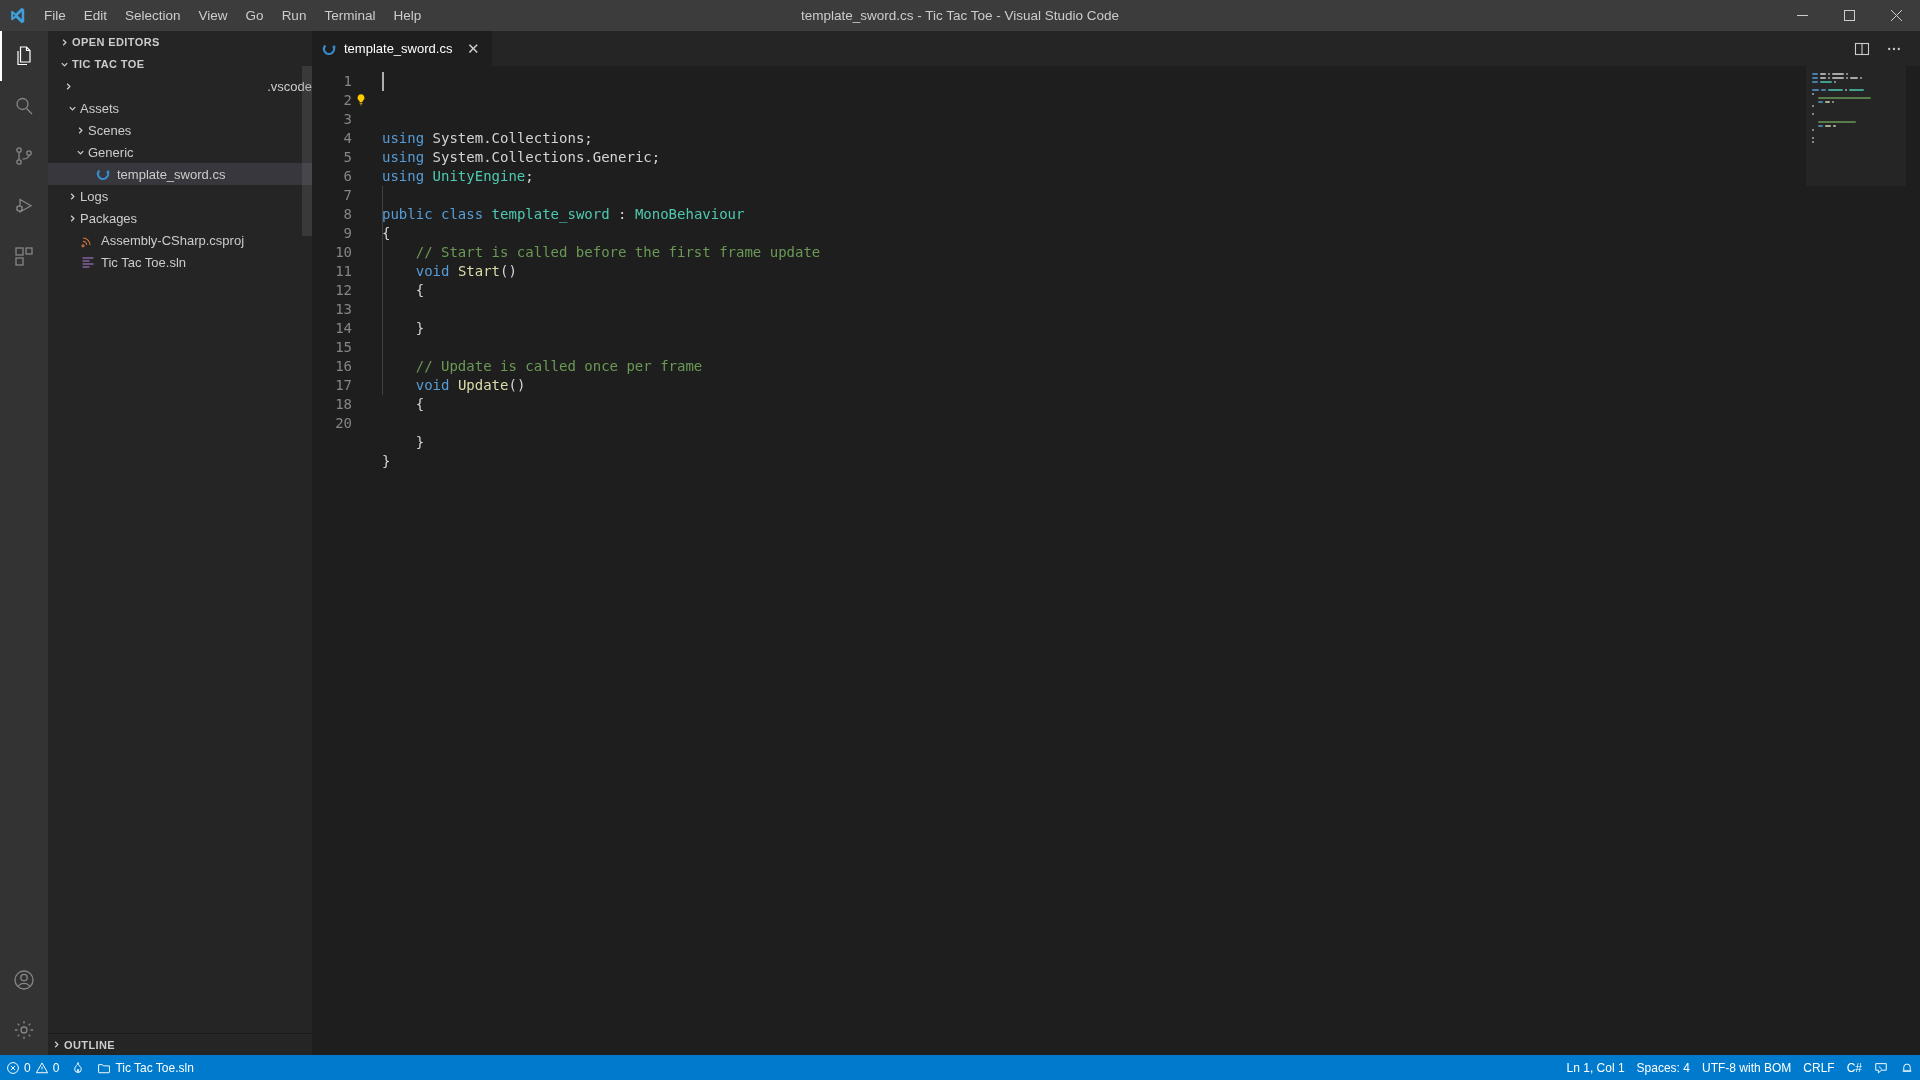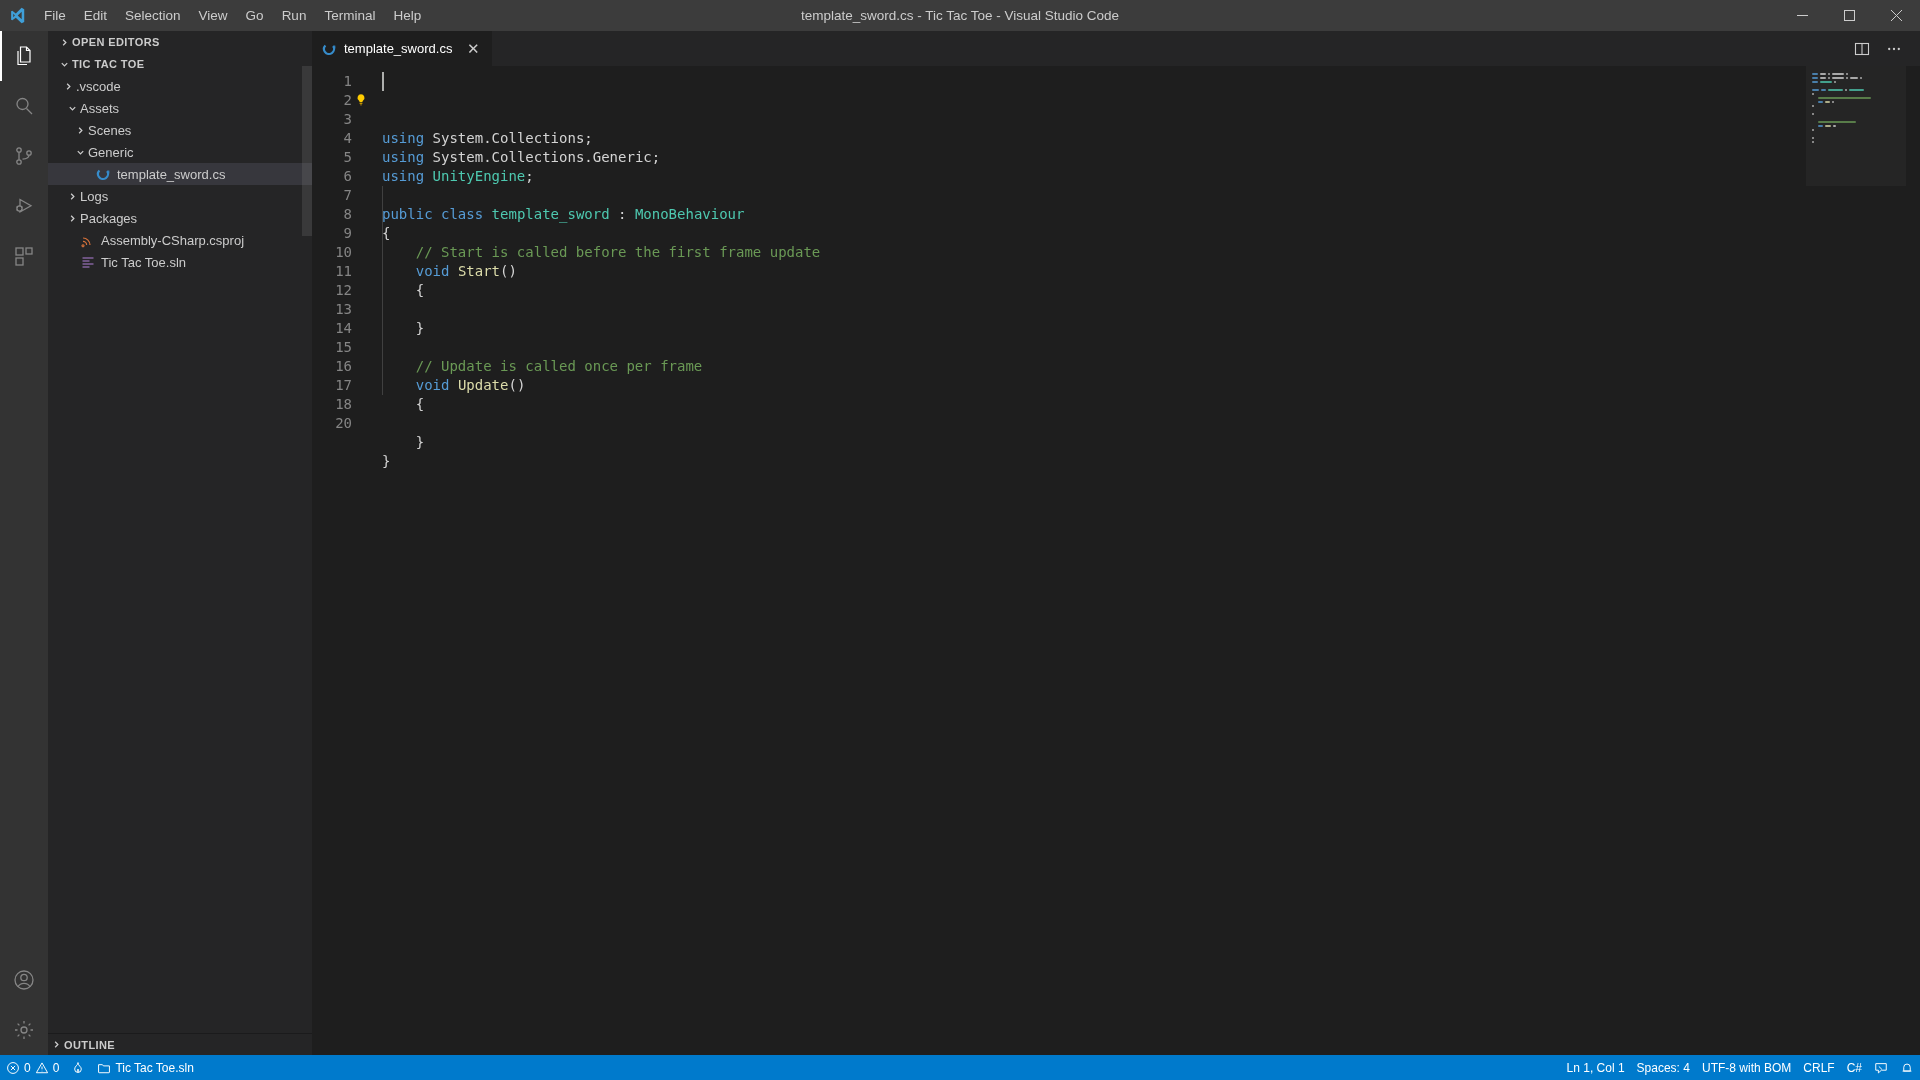--- a/index.html
+++ b/index.html
@@ -278,21 +278,21 @@
       <div class="section-head">
         <span class="twisty">
           <svg viewBox="0 0 10 10" fill="none" stroke="currentColor" stroke-width="1.4">
               <path d="M2 3.5 5 6.5 8 3.5"></path>
             </svg>
         </span>
         <span>TIC TAC TOE</span>
       </div>
 
       <div class="tree" id="tree">
-          <div class="row" style="padding-left: 12px;">
+          <div class="row" style="padding-left: 12px; justify-content: space-between;">
             <span class="twisty">
               <svg viewBox="0 0 10 10" fill="none" stroke="currentColor" stroke-width="1.4" style="transform:rotate(-90deg)">
                 <path d="M2 3.5 5 6.5 8 3.5"></path>
               </svg>
             </span>
             <span class="label">.vscode</span>
           </div>
           <div class="row" style="padding-left: 16px;">
             <span class="twisty">
               <svg viewBox="0 0 10 10" fill="none" stroke="currentColor" stroke-width="1.4">

